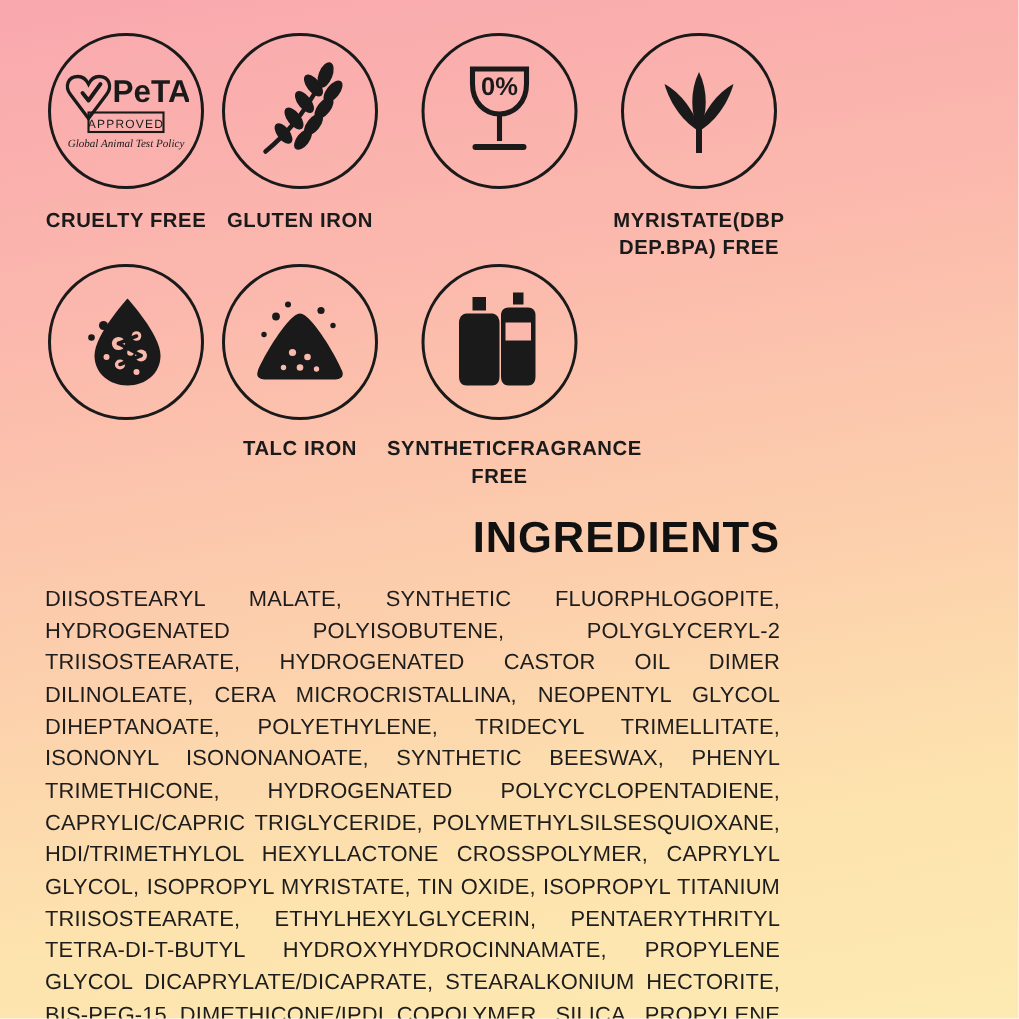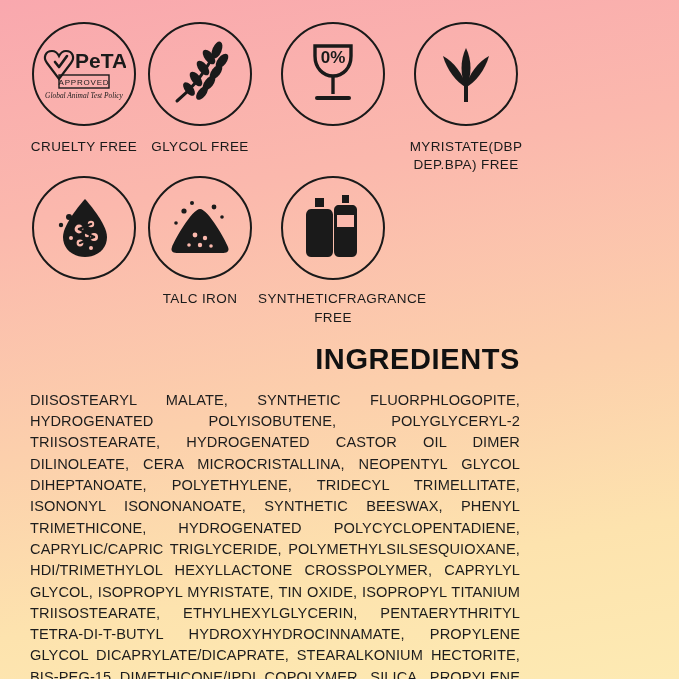--- a/index.html
+++ b/index.html
@@ -46,20 +46,21 @@
     background: transparent;
   }
   .badge-label {
     margin-top: 12px;
     font-size: 13.5px;
     letter-spacing: 0.4px;
     text-align: center;
     color: #1a1a1a;
     line-height: 1.35;
     max-width: 150px;
+    font-weight: bold;
   }
   .row2 .badge-label {
     margin-top: 10px;
   }
   .ingredients-wrap {
     padding: 16px 30px 0 30px;
   }
   h1.ing-title {
     font-size: 29px;
     font-weight: bold;
@@ -114,21 +115,21 @@
               <ellipse cx="38" cy="29" rx="4.4" ry="8.6" transform="rotate(-38 38 29)"></ellipse>
               <ellipse cx="51" cy="33" rx="4.4" ry="8.6" transform="rotate(38 51 33)"></ellipse>
               <ellipse cx="31" cy="40" rx="4.4" ry="8.6" transform="rotate(-38 31 40)"></ellipse>
               <ellipse cx="44" cy="44" rx="4.4" ry="8.6" transform="rotate(38 44 44)"></ellipse>
               <ellipse cx="24" cy="50" rx="4.2" ry="8" transform="rotate(-38 24 50)"></ellipse>
               <ellipse cx="37" cy="54" rx="4.2" ry="8" transform="rotate(38 37 54)"></ellipse>
             </g>
           </svg>
         </span>
       </div>
-      <div class="badge-label">GLYCOL FREE</div>
+      <div class="badge-label">GLUTEN IRON</div>
     </div>
 
     <div class="badge">
       <div class="circle">
         <span>
           <svg width="64" height="72" viewBox="0 0 64 72">
             <path d="M14 8 h36 v10 c0 12 -8 20 -18 20 c-10 0 -18 -8 -18 -20 z" fill="none" stroke="#1a1a1a" stroke-width="3.4"></path>
             <path d="M32 38 v18" stroke="#1a1a1a" stroke-width="3.4"></path>
             <path d="M16 60 h32" stroke="#1a1a1a" stroke-width="4" stroke-linecap="round"></path>
             <text x="32" y="25" text-anchor="middle" font-family="Liberation Sans, sans-serif" font-size="17" font-weight="bold" fill="#1a1a1a">0%</text>

